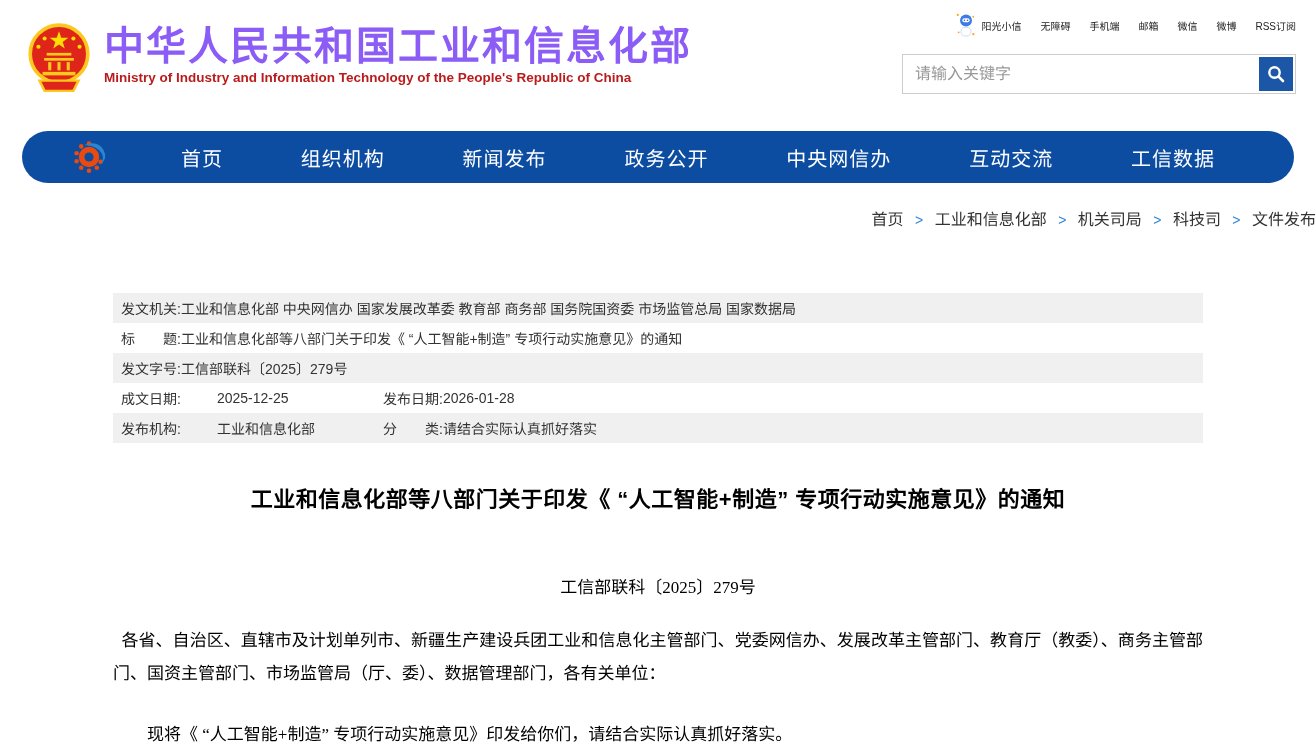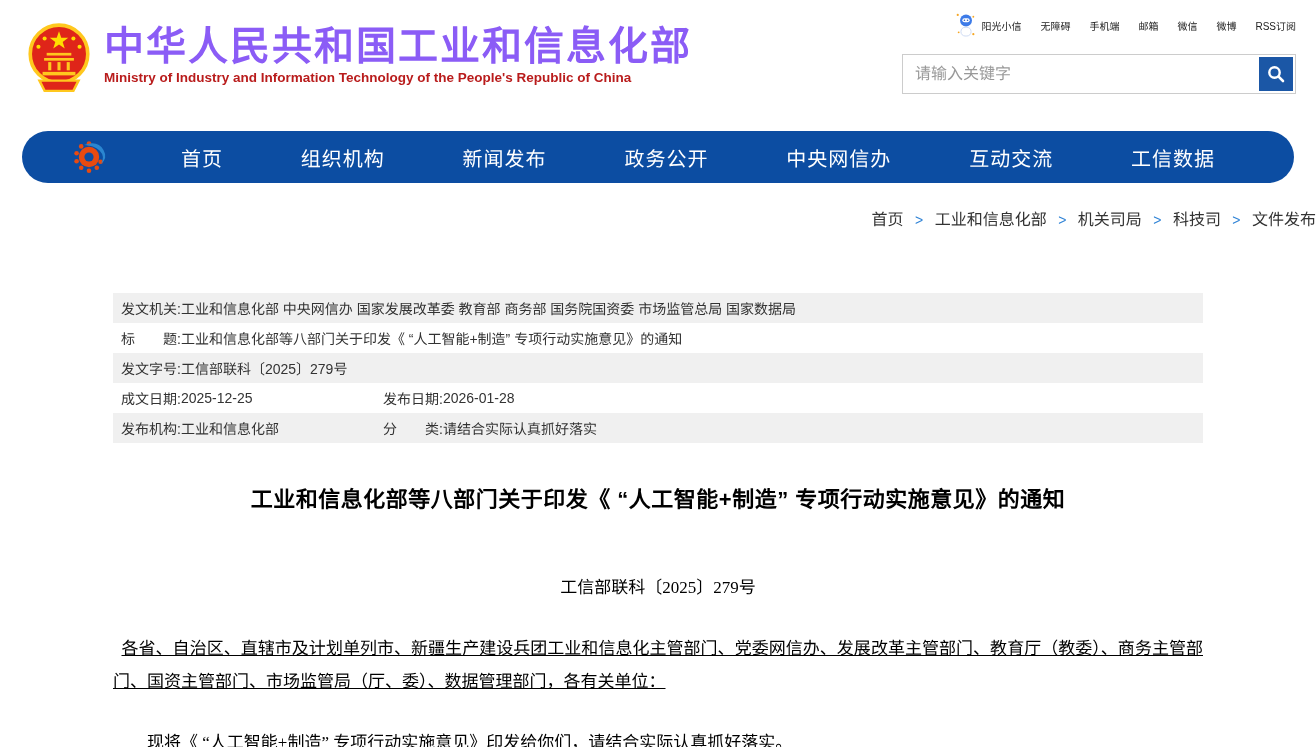--- a/index.html
+++ b/index.html
@@ -67,37 +67,37 @@
   .crumb-sep { color:#2F83D6; margin:0 7px; font-size:14px; }
 
   
   .content { width:1090px; margin:0 auto; }
 
   .meta-table { margin-top:63px; font-size:14px; color:#333; }
   .meta-row { display:flex; padding:0 0 0 8px; min-height:30px; align-items:center; background:#fff; }
   .meta-row.gray { background:#F0F0F0; }
   .meta-label { white-space:pre; flex:0 0 auto; }
   .meta-value { }
-  .meta-col1 { flex:0 0 262px; display:flex; align-items:center; }
+  .meta-col1 { flex:0 0 262px; display:flex; align-items:center;gap:36px; }
   .meta-col2 { flex:1; display:flex; align-items:center; }
 
   .doc-title {
     margin-top:38px; text-align:center;
     font-size:22px; font-weight:bold; color:#000; letter-spacing:0.5px;
   }
   .doc-number {
     margin-top:60px; text-align:center;
     font-family:"Liberation Serif", "DejaVu Serif", serif;
     font-size:17px; color:#000;
   }
   .doc-para {
     font-family:"Liberation Serif", "DejaVu Serif", serif;
     font-size:17px; color:#000; line-height:33px; text-align:justify;
   }
-  .para-1 { margin-top:34px; text-indent:0.5em;text-decoration:underline; }
+  .para-1 { margin-top:26px; text-indent:0.5em; }
   .para-2 { margin-top:28px; text-indent:2em; }
 </style>
 </head>
 <body>
 
 <div class="header">
   <div class="brand">
     <svg class="emblem" viewBox="0 0 72 72">
       <circle cx="36" cy="32" r="28" fill="#DF2519" stroke="#FFC81E" stroke-width="3.5"></circle>
       <polygon points="36,10 38.2,16.4 45,16.4 39.6,20.4 41.6,26.8 36,22.9 30.4,26.8 32.4,20.4 27,16.4 33.8,16.4" fill="#FFDE00"></polygon>

